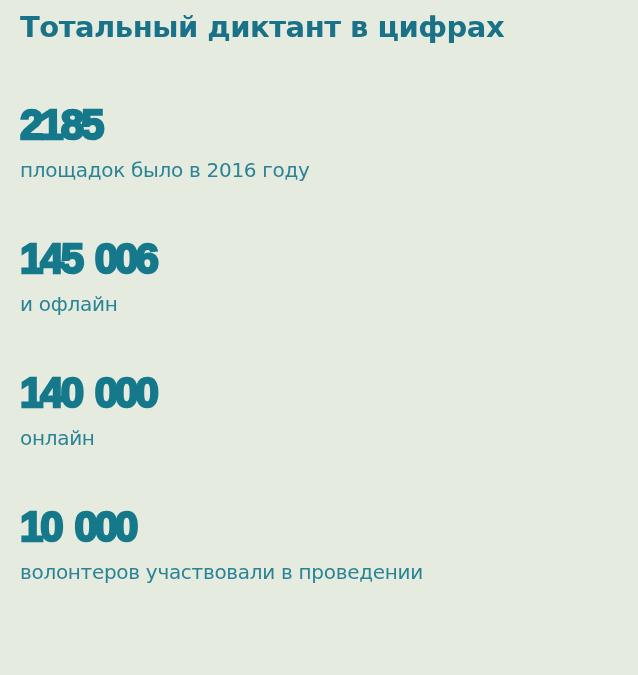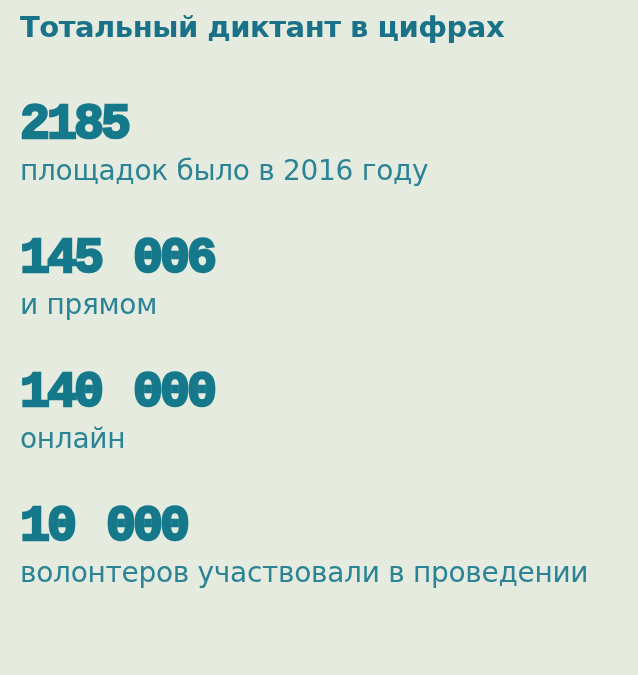--- a/index.html
+++ b/index.html
@@ -27,33 +27,33 @@
     font-family: "DejaVu Sans", sans-serif;
     font-weight: bold;
     font-size: 29px;
     line-height: 35px;
     letter-spacing: -0.5px;
     color: var(--title-color);
   }
   .stat { margin-top: 45px; }
   .page-title + .stat { margin-top: 53px; }
   .stat-value {
-    font-family: Liberation Mono, monospace;
+    font-family: Liberation Sans, sans-serif;
     font-weight: bold;
-    font-size: 50px;
+    font-size: 42px;
     line-height: 54px;
     letter-spacing: -3px;
     word-spacing: 5px;
     color: var(--number-color);
     margin-top: 36px;
     -webkit-text-stroke: 2.5px var(--number-color);
   }
   .stat-line {
     font-family: "DejaVu Sans", sans-serif;
-    font-size: 28px;
+    font-size: 20px;
     line-height: 33px;
     letter-spacing: -0.3px;
     color: var(--body-color);
     margin-top: 0;
   }
   .stat-value + .stat-line { margin-top: 2px; }
   .stat-line:empty { display: none; }
 </style>
 </head>
 <body>
@@ -62,21 +62,21 @@
   <h1 class="page-title">Тотальный диктант в цифрах</h1>
 
   <section class="stat">
     <div class="stat-value">2185</div>
     <div class="stat-line">площадок было в 2016 году</div>
 
   </section>
 
   <section class="stat">
     <div class="stat-value">145 006</div>
-    <div class="stat-line">и прямом</div>
+    <div class="stat-line">и офлайн</div>
   </section>
 
   <section class="stat">
     <div class="stat-value">140 000</div>
     <div class="stat-line">онлайн</div>
   </section>
 
   <section class="stat">
     <div class="stat-value">10 000</div>
     <div class="stat-line">волонтеров участвовали в проведении</div>

